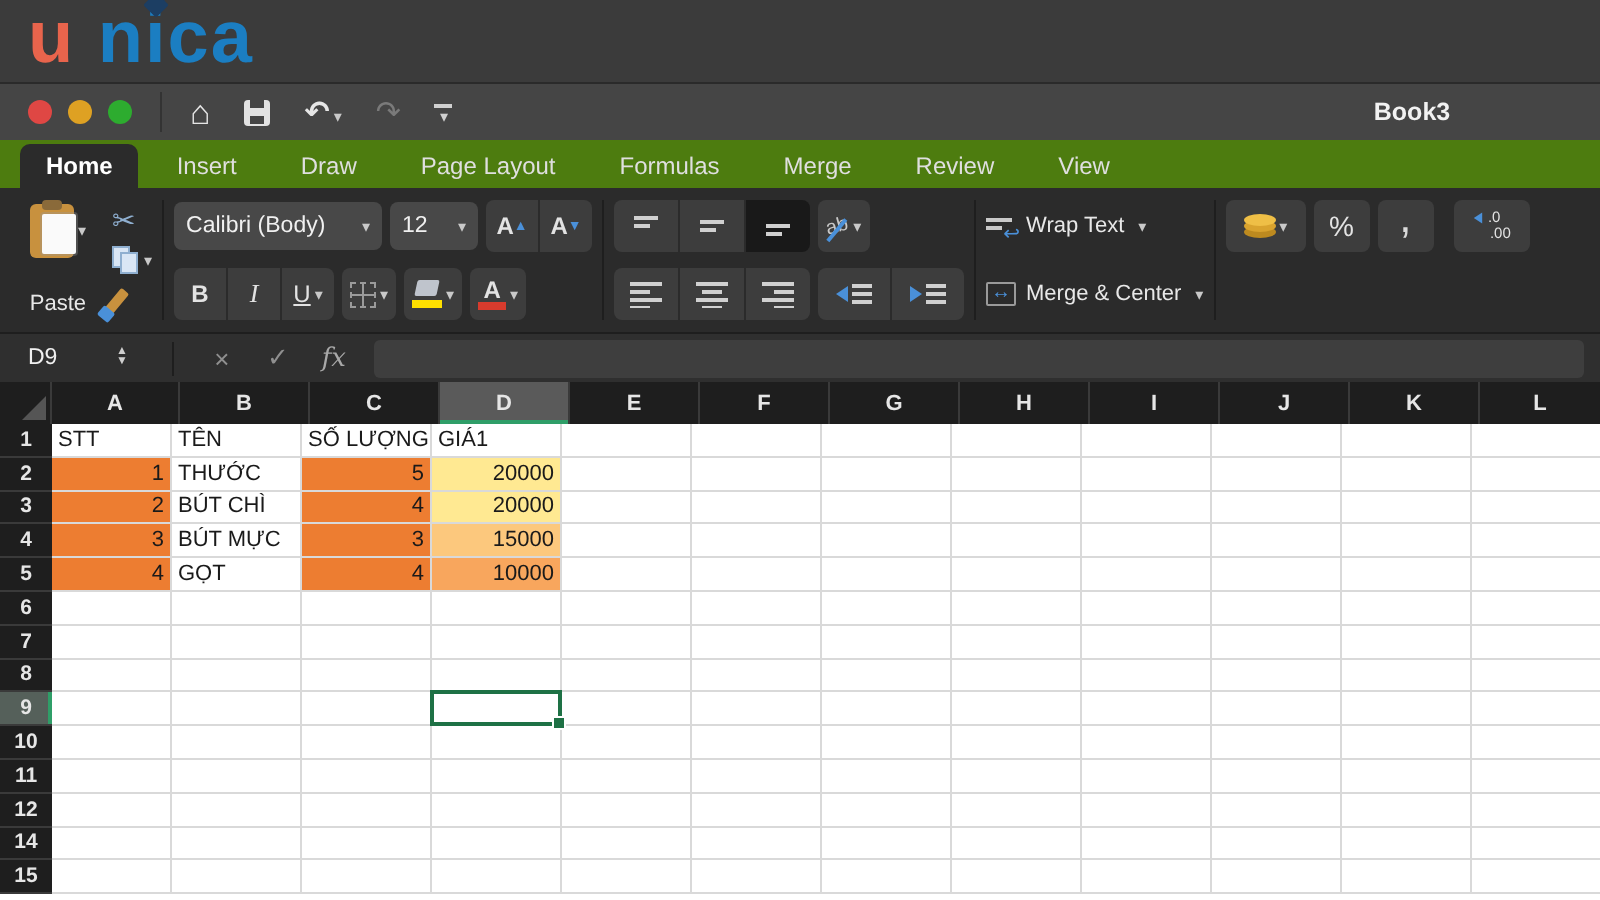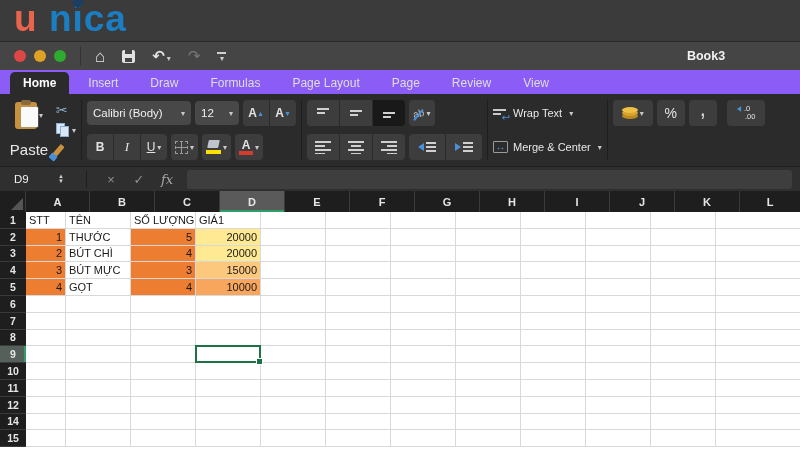--- a/index.html
+++ b/index.html
@@ -29,21 +29,21 @@
   .floppy::before{content:'';position:absolute;top:0;left:3px;width:7px;height:4px;background:#454545}
   .floppy::after{content:'';position:absolute;bottom:1px;left:3px;width:7px;height:4px;background:#454545}
   .qundo{font-size:15px;font-weight:bold}
   .qredo{font-size:15px;color:#7A7A7A}
   .car{font-size:8px;color:#C9C9C9;margin-left:2px}
   .qcust{display:flex;flex-direction:column;align-items:center;line-height:4px}
   .qcust i{display:block;width:9px;height:2px;background:#D0D0D0;margin-bottom:3px}
   .qcust b{font-size:8px;color:#D0D0D0;font-weight:normal}
   .wtitle{position:absolute;left:706px;transform:translateX(-50%);color:#F2F2F2;font-size:12.5px;font-weight:bold}
   
-  .tabbar{position:absolute;top:70px;left:0;right:0;height:24px;background:#8b5cf6;display:flex;align-items:flex-end;padding-left:10px;gap:6px}
+  .tabbar{position:absolute;top:70px;left:0;right:0;height:24px;background:#4d7c0f;display:flex;align-items:flex-end;padding-left:10px;gap:6px}
   .tab{padding:4px 13px;font-size:12px;color:#DFDFDF;border-radius:5px 5px 0 0;cursor:default}
   .tab.active{background:#2B2B2B;color:#FFF;font-weight:bold}
   
   .ribbon{position:absolute;top:94px;left:0;right:0;height:72px;background:#2B2B2B;display:flex;align-items:stretch;padding:5px 6px;color:var(--ink)}
   .rsep{width:1px;background:#1E1E1E;margin:1px 5px;flex:0 0 auto}
   .rgroup{display:flex;flex-direction:column;justify-content:space-between}
   .rrow{display:flex;align-items:center;gap:4px;height:28px}
   .rbtn{background:var(--tile);border-radius:4px;display:flex;align-items:center;justify-content:center;height:26px;min-width:26px;padding:0 4px;color:var(--ink)}
   .seg{display:flex;gap:1px}
   .seg .rbtn{border-radius:0}
@@ -51,21 +51,21 @@
   .seg .rbtn:last-child{border-radius:0 4px 4px 0}
   .rbtn.on{background:#191919}
   .inputbox{background:var(--tile2);border-radius:4px;height:24px;display:flex;align-items:center;font-size:11.5px;color:#F0F0F0;padding:0 6px;justify-content:space-between}
   
   .clipgrp{flex-direction:row;gap:4px;align-items:center}
   .pastebtn{display:flex;flex-direction:column;align-items:center;width:46px;height:60px;justify-content:space-between;padding:2px 0}
   .clipwrap{display:flex;align-items:center}
   .clipboard{width:22px;height:27px;background:#C8913E;border-radius:3px;position:relative}
   .clipboard::before{content:'';position:absolute;top:-2px;left:6px;width:10px;height:5px;background:#8A6A3A;border-radius:2px}
   .clipboard::after{content:'';position:absolute;top:5px;left:6px;width:17px;height:20px;background:#FAFAFA;border-radius:1px;box-shadow:0 0 0 1px #99999955}
-  .plabel{font-size:15px;color:#E8E8E8}
+  .plabel{font-size:11px;color:#E8E8E8}
   .tools{display:flex;flex-direction:column;justify-content:space-between;height:60px;padding:1px 0}
   .tool{display:flex;align-items:center;height:18px}
   .scissors{color:#8FAFD0;font-size:14px;line-height:1}
   .copyic{position:relative;width:14px;height:14px;display:inline-block}
   .copyic i{position:absolute;width:9px;height:11px;background:#D9E6F5;border:1px solid #8FAFD0}
   .copyic i:first-child{left:0;top:0}
   .copyic i:last-child{left:4px;top:3px}
   .brush{width:5px;height:13px;background:#C8913E;transform:rotate(40deg);border-radius:1px;position:relative;display:inline-block}
   .brush::after{content:'';position:absolute;bottom:-5px;left:-1px;width:7px;height:6px;background:#4A90D9;border-radius:1px}
   
@@ -130,21 +130,21 @@
   .corner{width:26px;flex:0 0 auto;position:relative;border-right:1px solid #3A3A3A}
   .corner::after{content:'';position:absolute;right:2px;bottom:2px;width:0;height:0;border-left:12px solid transparent;border-bottom:12px solid #555}
   .chdr{width:65px;flex:0 0 auto;color:#E6E6E6;font-size:11px;font-weight:bold;display:flex;align-items:center;justify-content:center;border-right:1px solid #3A3A3A}
   .chdr.first{width:64px}
   .chdr.last{flex:1 1 auto;border-right:none}
   .chdr.active{background:#5A5A5A;box-shadow:inset 0 -2px 0 #2F9E68}
   .grow{display:flex;height:16.8px}
   .rhdr{width:26px;flex:0 0 auto;background:#1E1E1E;color:#E6E6E6;font-size:10.5px;font-weight:bold;display:flex;align-items:center;justify-content:center;border-bottom:1px solid #3A3A3A}
   .rhdr.active{background:#55605A;box-shadow:inset -2px 0 0 #2F9E68}
   .cell{width:65px;flex:0 0 auto;border-right:1px solid #D9D9D9;border-bottom:1px solid #D9D9D9;font-size:11px;color:#1A1A1A;display:flex;align-items:center;padding:0 3px;white-space:nowrap;overflow:hidden}
-  .cell.first{width:40px}
+  .cell.first{width:60px}
   .cell.last{flex:1 1 auto;border-right:none}
   .cell.num{justify-content:flex-end}
   .cell.sel{position:relative;overflow:visible;z-index:2}
   .cell.sel::before{content:'';position:absolute;inset:-1px;border:2px solid var(--green)}
   .cell.sel::after{content:'';position:absolute;right:-3px;bottom:-3px;width:5px;height:5px;background:var(--green);border:1px solid #FFF}
 </style>
 </head>
 <body>
 
 <div class="topstrip">
@@ -172,23 +172,23 @@
         <b>▾</b>
       </span>
   </div>
   <span class="wtitle">Book3</span>
 </div>
 
 <div class="tabbar" id="tabbar">
     <span class="tab active">Home</span>
     <span class="tab">Insert</span>
     <span class="tab">Draw</span>
+    <span class="tab">Page Layout</span>
     <span class="tab">Formulas</span>
-    <span class="tab">Page Layout</span>
-    <span class="tab">Page</span>
+    <span class="tab">Merge</span>
     <span class="tab">Review</span>
     <span class="tab">View</span>
   </div>
 
 <div class="ribbon">
 
   <div class="rgroup clipgrp">
     <div class="pastebtn">
       <span class="clipwrap">
           <span class="clipboard"></span>

